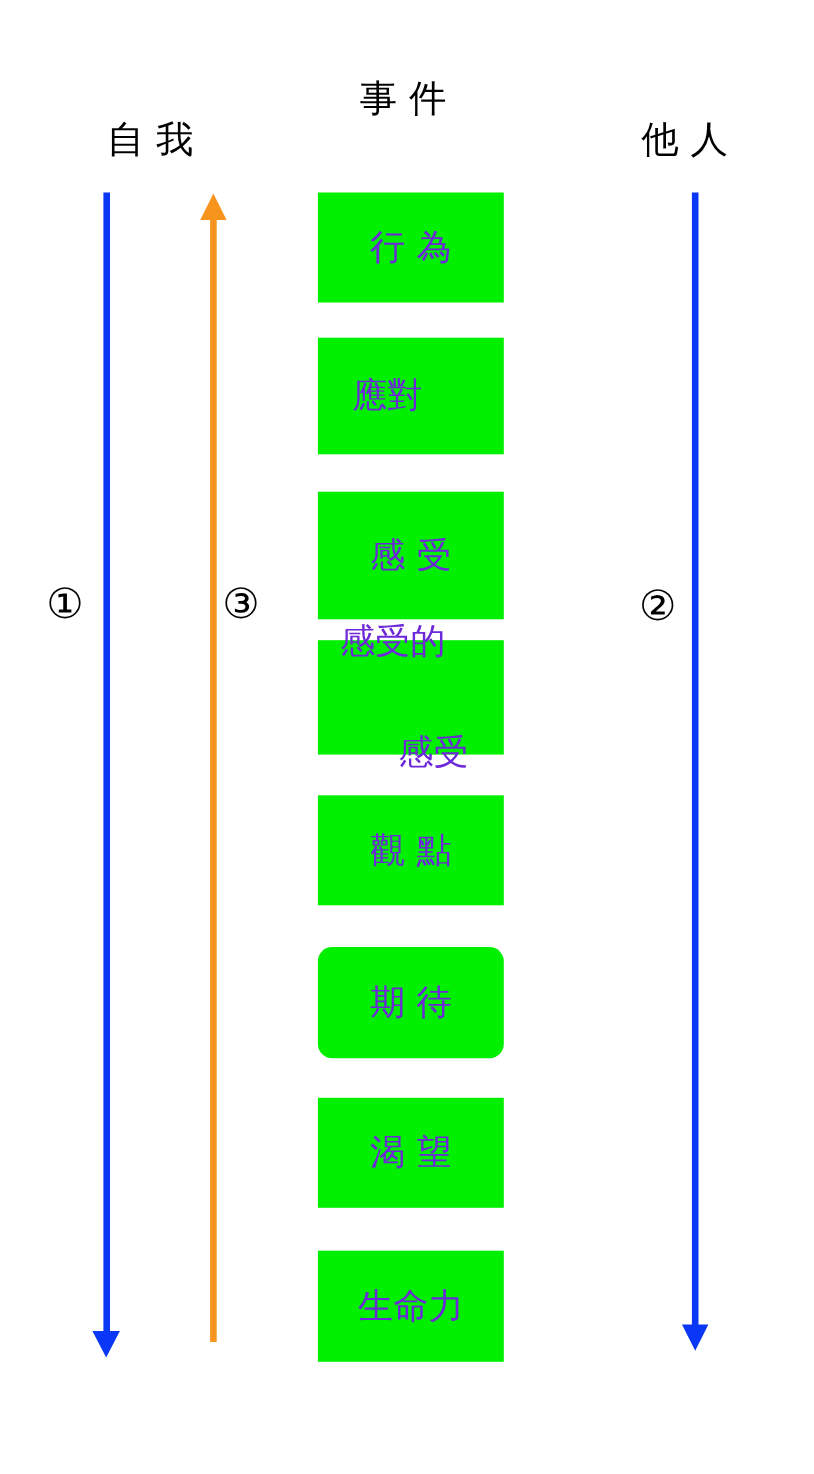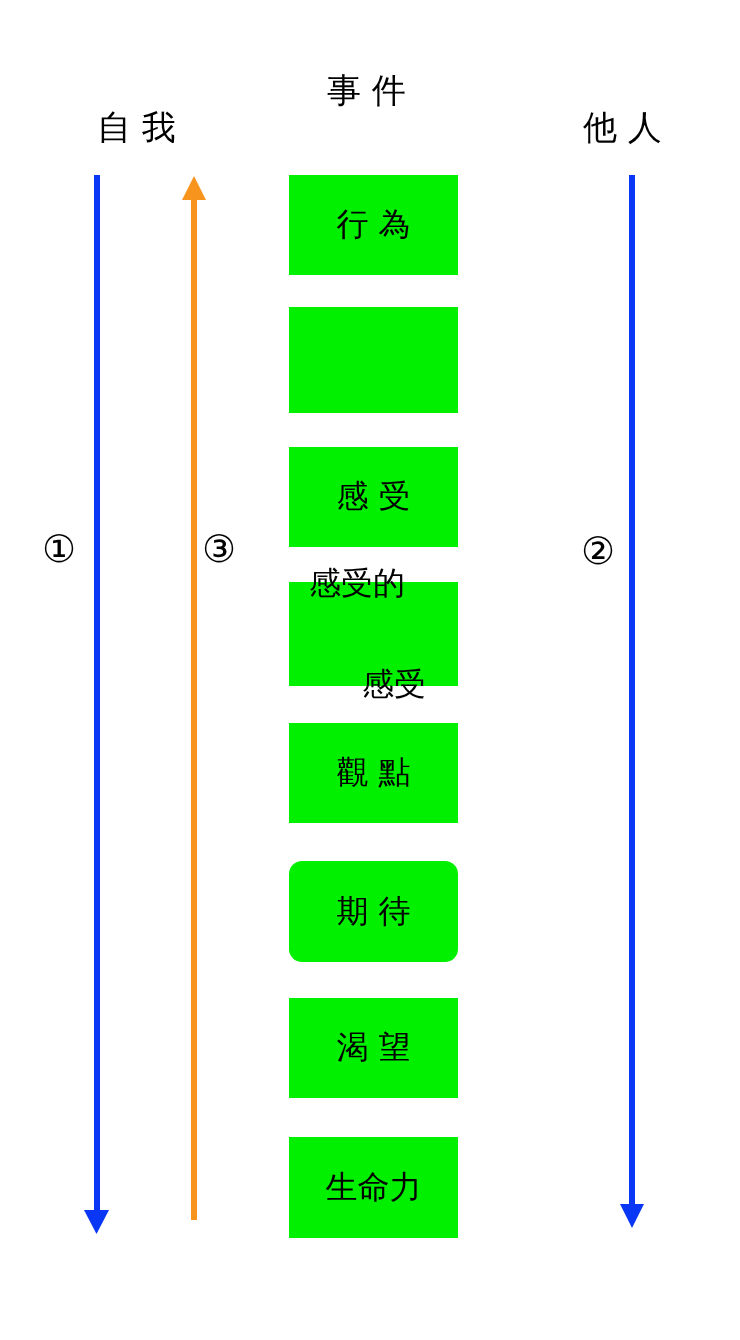--- a/index.html
+++ b/index.html
@@ -32,21 +32,21 @@
       left: 289px;
       width: 169px;
       background: #00f000;
       box-sizing: border-box;
     }
     .box-text {
       position: absolute;
       font-size: 32px;
       line-height: 1.05;
       white-space: pre;
-      color: #000000;
+      color: #6d28d9;
     }
     .centered {
       left: 0;
       right: 0;
       top: 50%;
       transform: translateY(-50%);
       text-align: center;
     }
     .two-line {
       left: 0;
@@ -90,24 +90,25 @@
 <div class="circled" style="left:42px; top:530px;">①</div>
 <div class="circled" style="left:202px; top:530px;">③</div>
 <div class="circled" style="left:581px; top:532px;">②</div>
 
 <div class="box" style="top:175px; height:100px;">
   <div class="box-text centered">行 為</div>
 </div>
 
 <div class="box" style="top:307px; height:106px;">
   <div class="box-text two-line">
+    <span class="l1" style="padding-left:31px;">應對</span>
   </div>
 </div>
 
-<div class="box" style="top:447px; height:100px;">
+<div class="box" style="top:447px; height:116px;">
   <div class="box-text centered">感 受</div>
 </div>
 
 <div class="box" style="top:582px; height:104px;">
   <div class="box-text two-line">
     <span class="l1" style="padding-left:20px;">感受的</span>
     <span class="l2" style="padding-left:73px;">感受</span>
   </div>
 </div>
 

